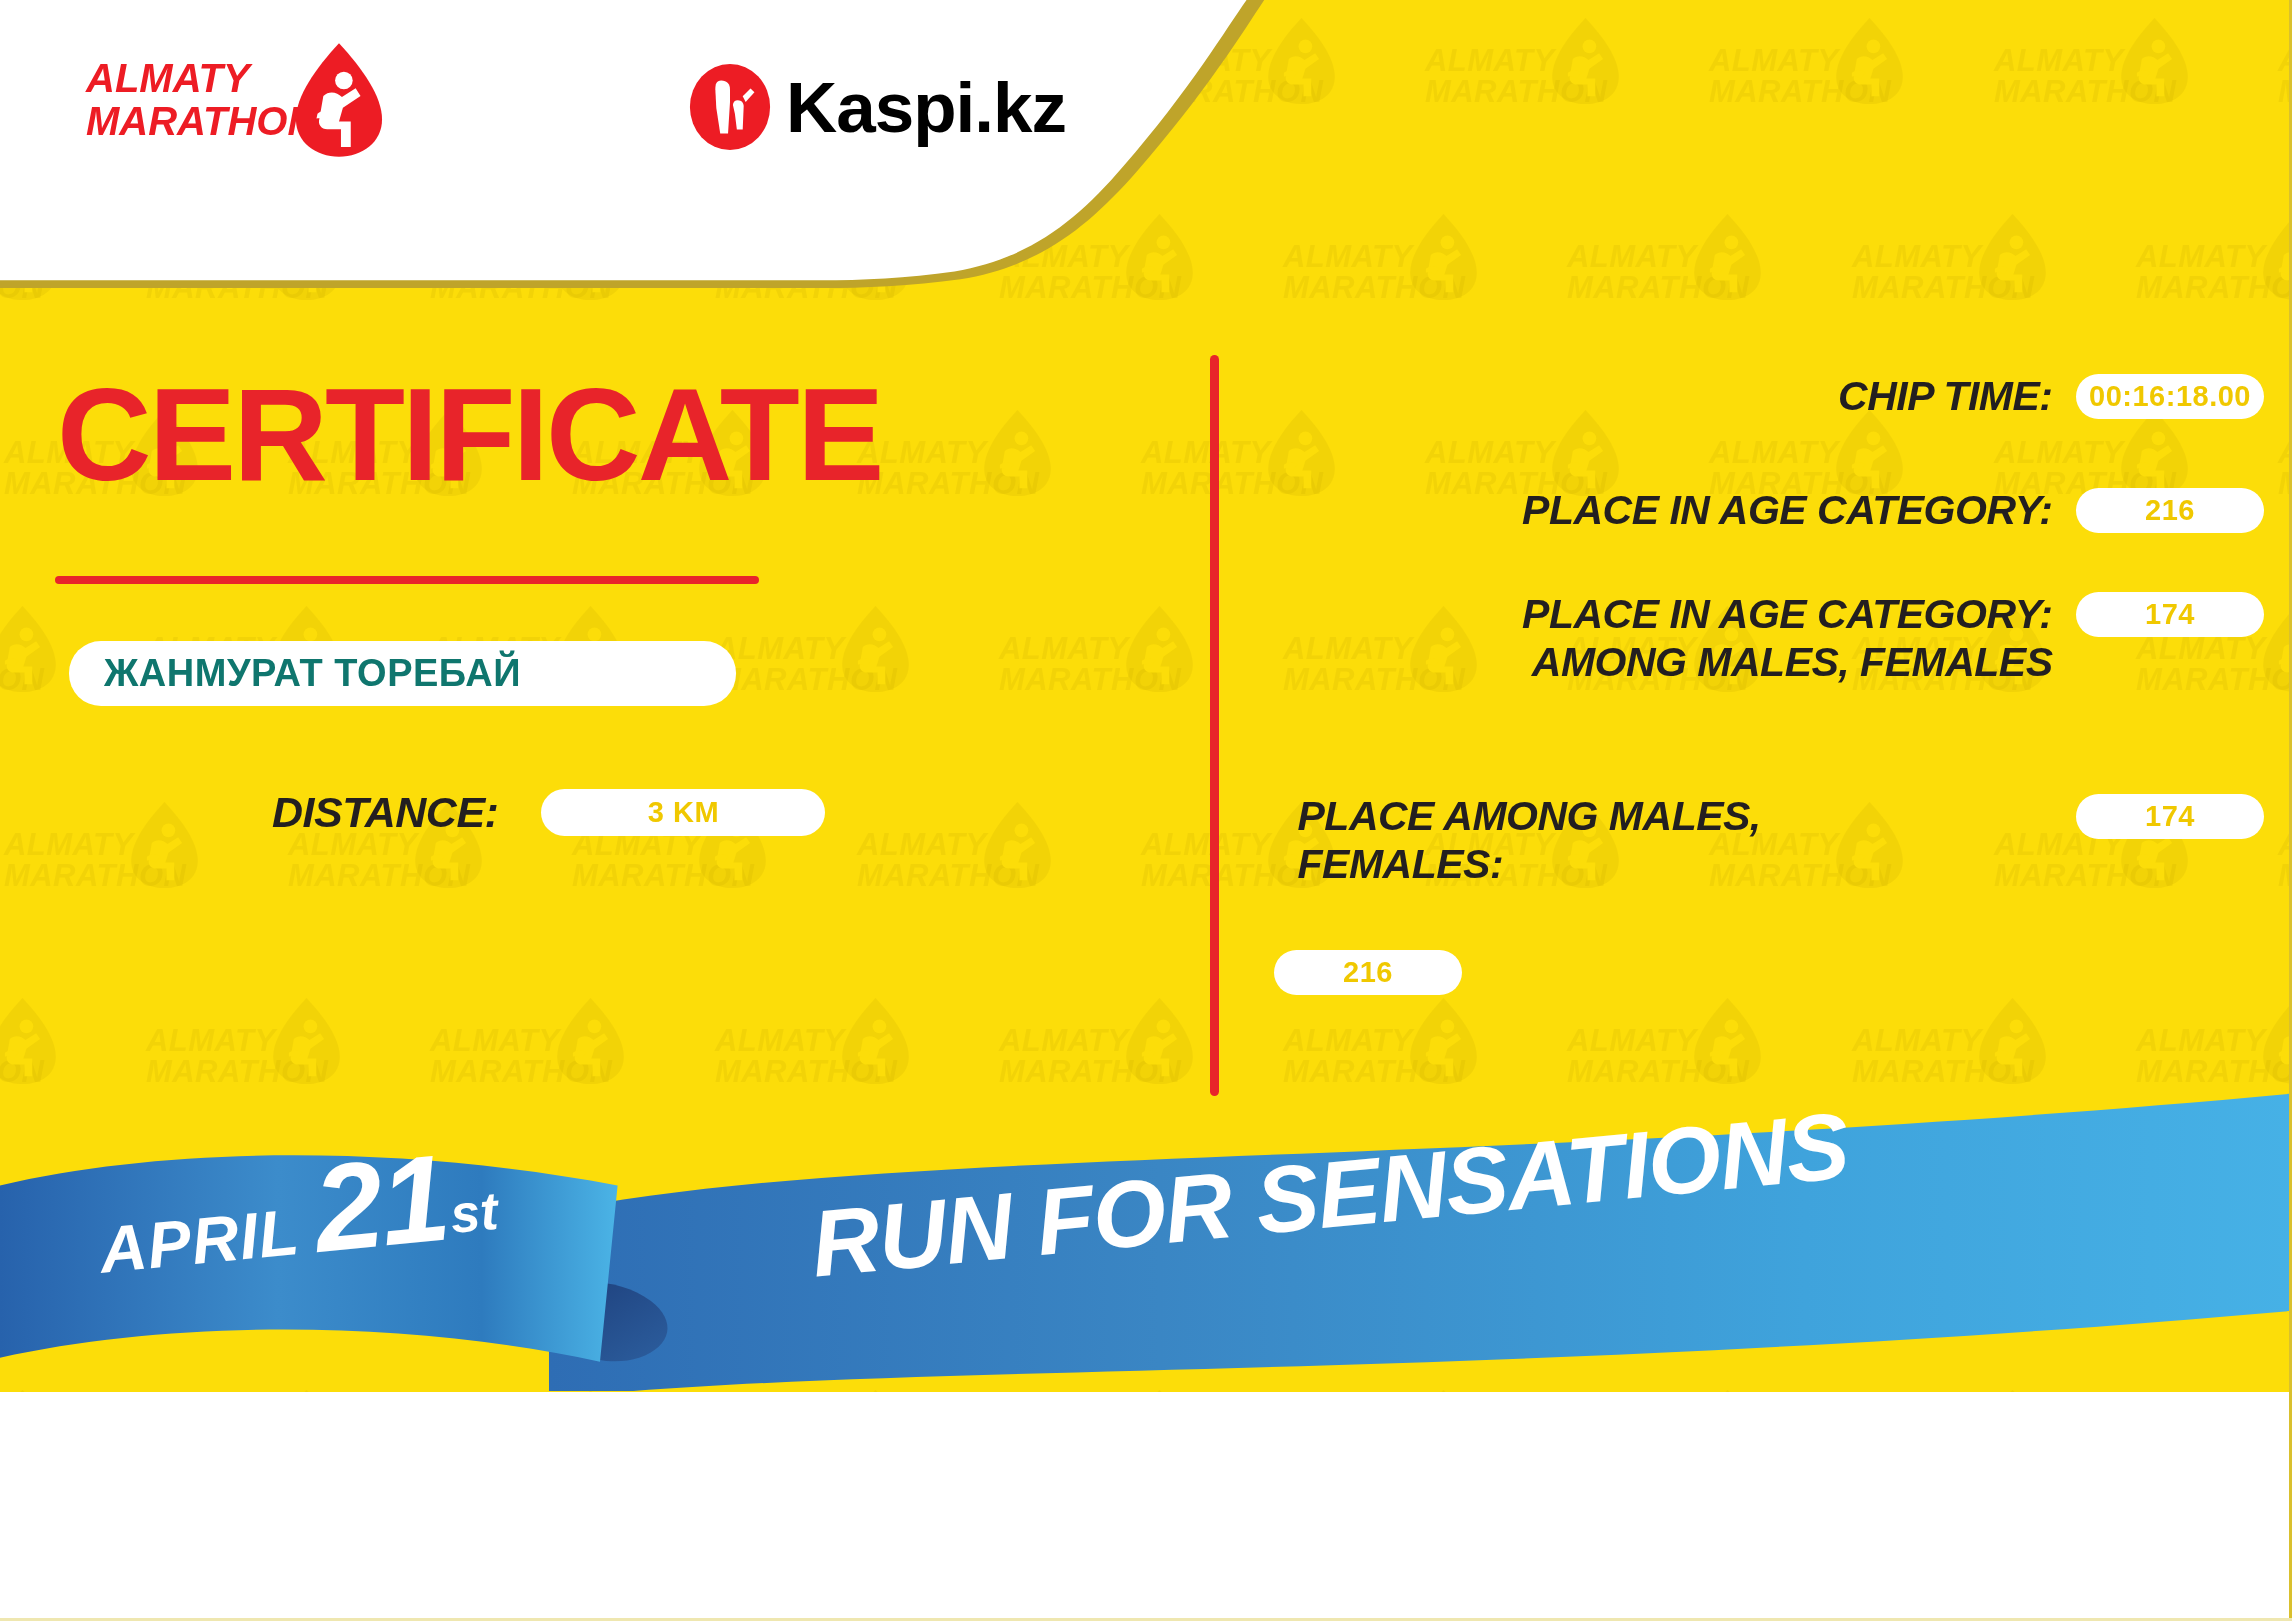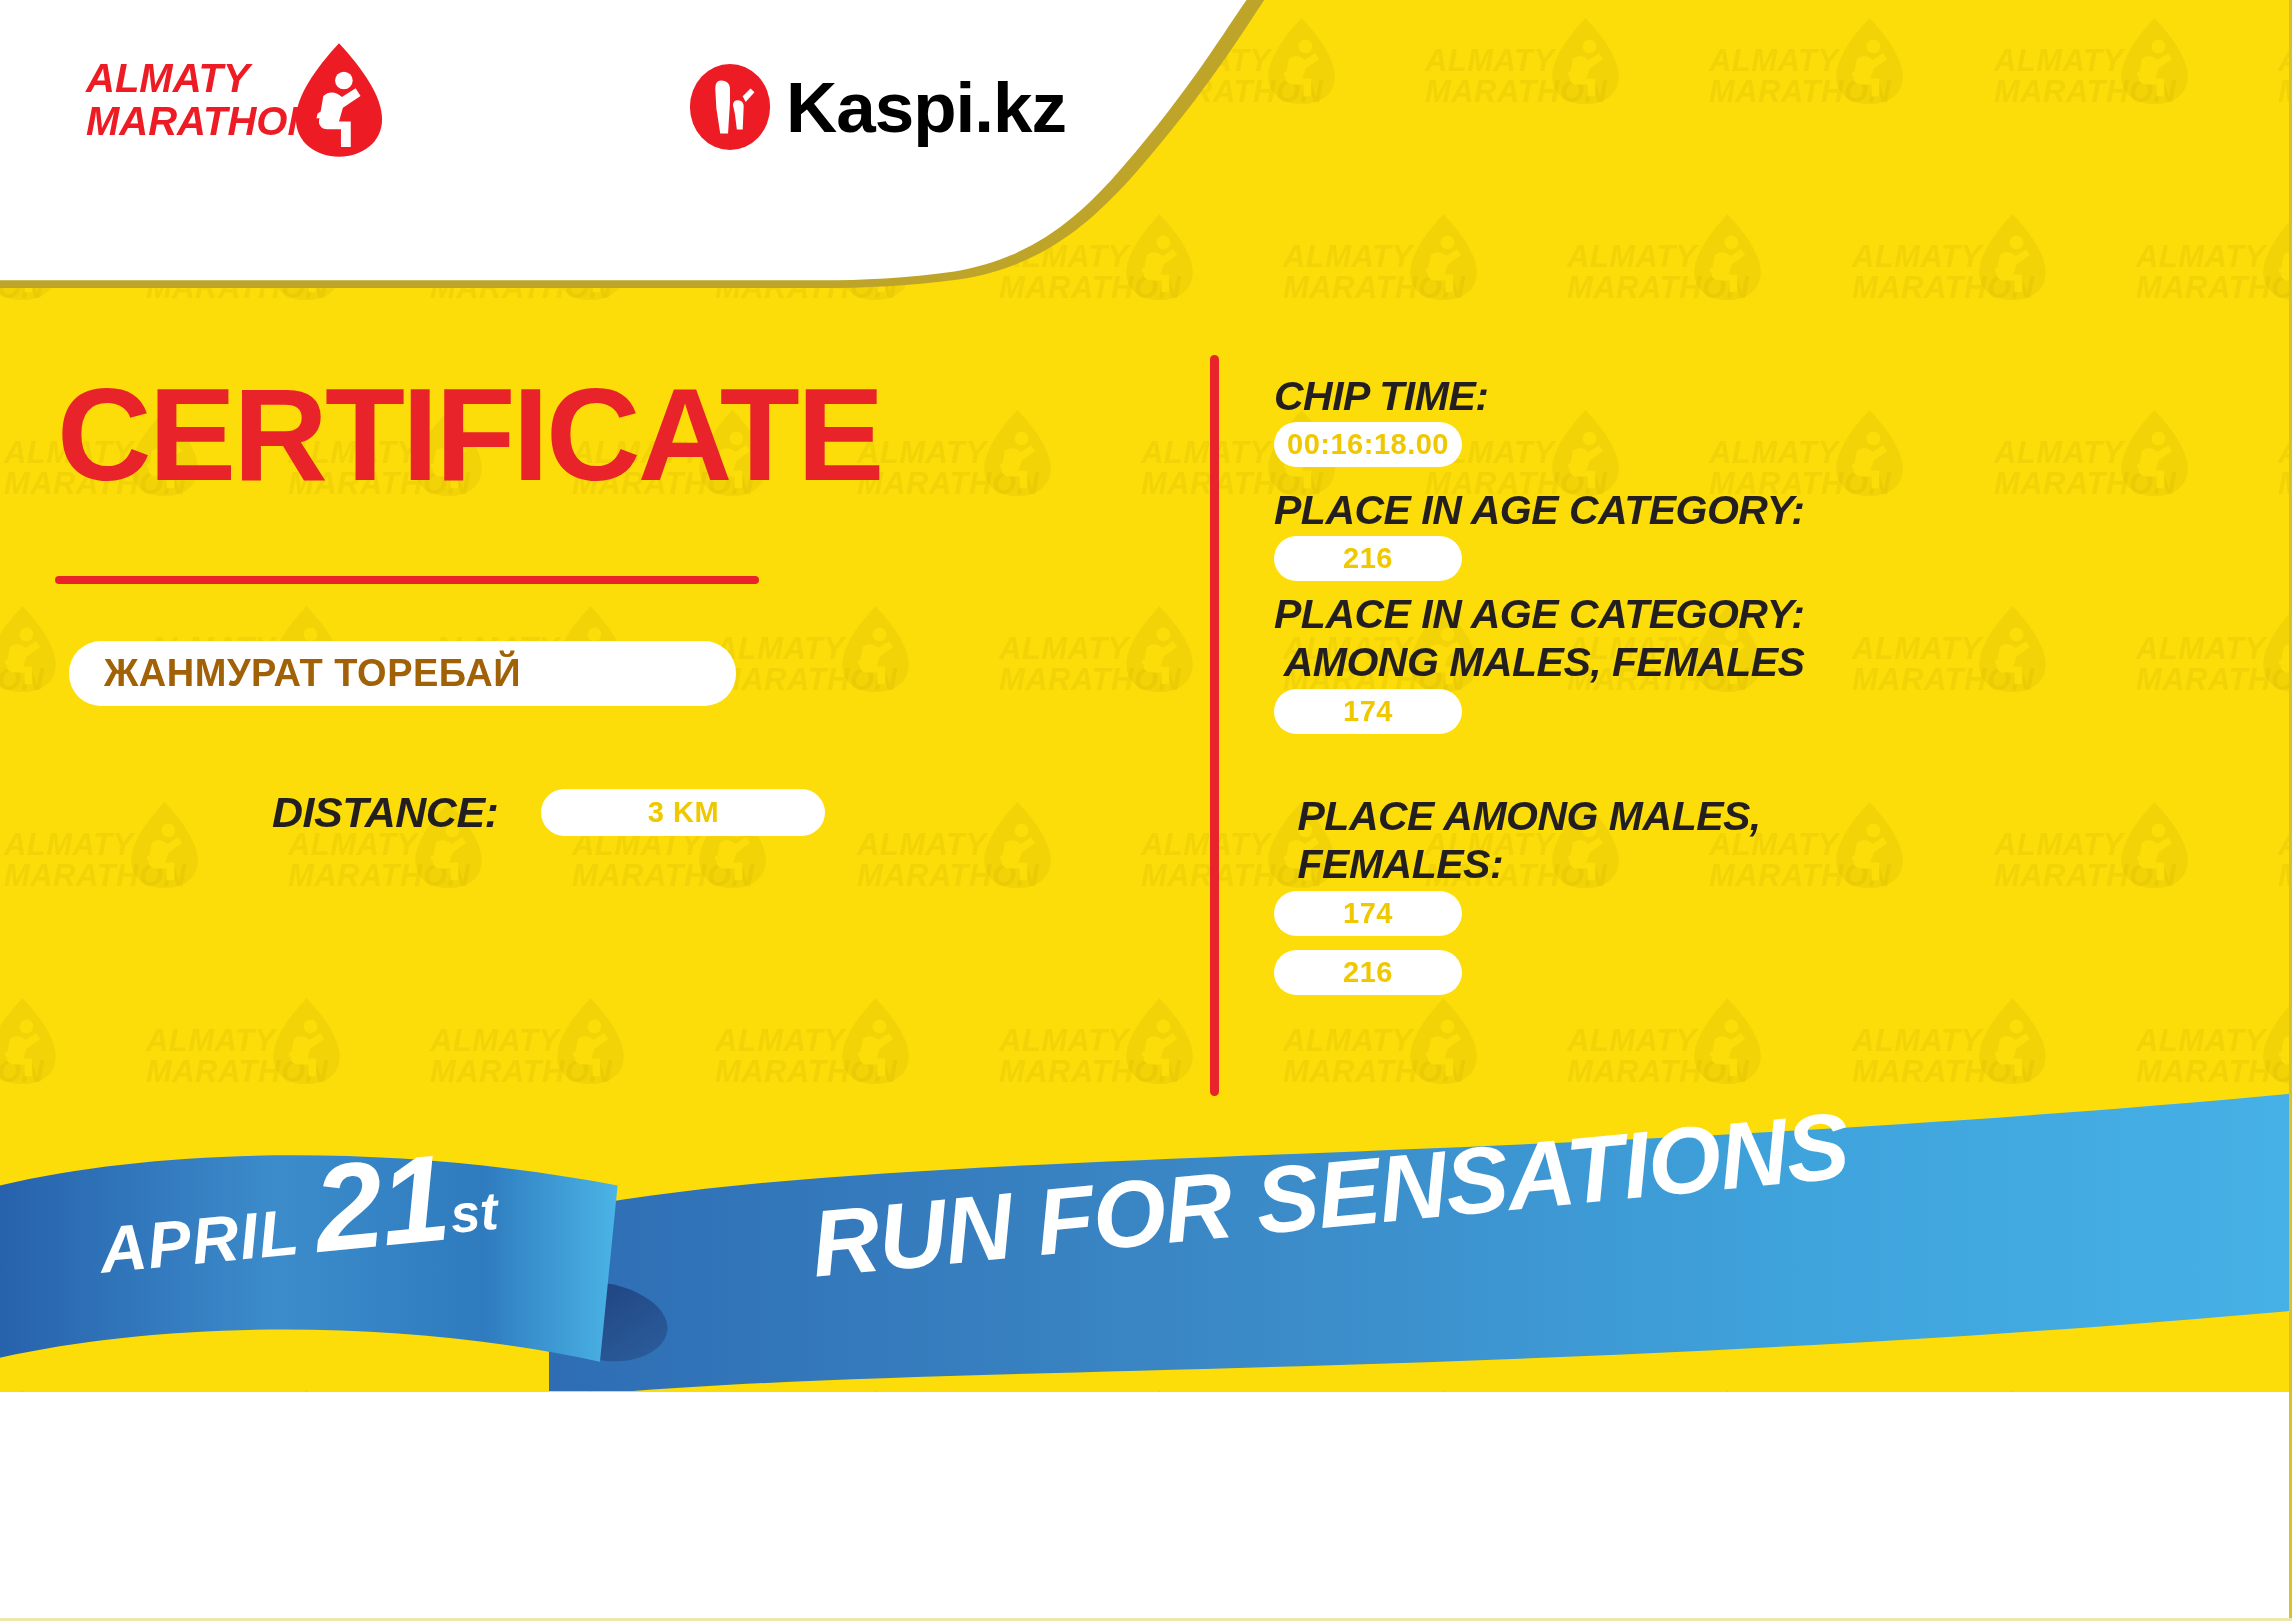--- a/index.html
+++ b/index.html
@@ -127,21 +127,21 @@
     position: absolute;
     left: 69px; top: 641px;
     width: 667px; height: 65px;
     background: #ffffff;
     border-radius: 32px;
     display: flex;
     align-items: center;
   }
   .name-pill .name-text {
     margin-left: 35px;
-    color: #a16207;
+    color: #0f766e;
     font-weight: bold;
     font-size: 38px;
     letter-spacing: 0.5px;
     white-space: nowrap;
   }
 
   .row-left {
     position: absolute;
     display: flex;
     align-items: center;
@@ -190,21 +190,20 @@
   .stats {
     position: absolute;
     left: 1274px; top: 372px;
     width: 990px;
   }
   .stat-row {
     position: absolute;
     width: 990px;
     display: flex;
     align-items: flex-start;
-    flex-direction: column;
   }
   .stat-label {
     flex: 1;
     text-align: right;
     padding-right: 23.5px;
     color: #231F20;
     font-weight: bold;
     font-style: italic;
     font-size: 41px;
     line-height: 1.18;

